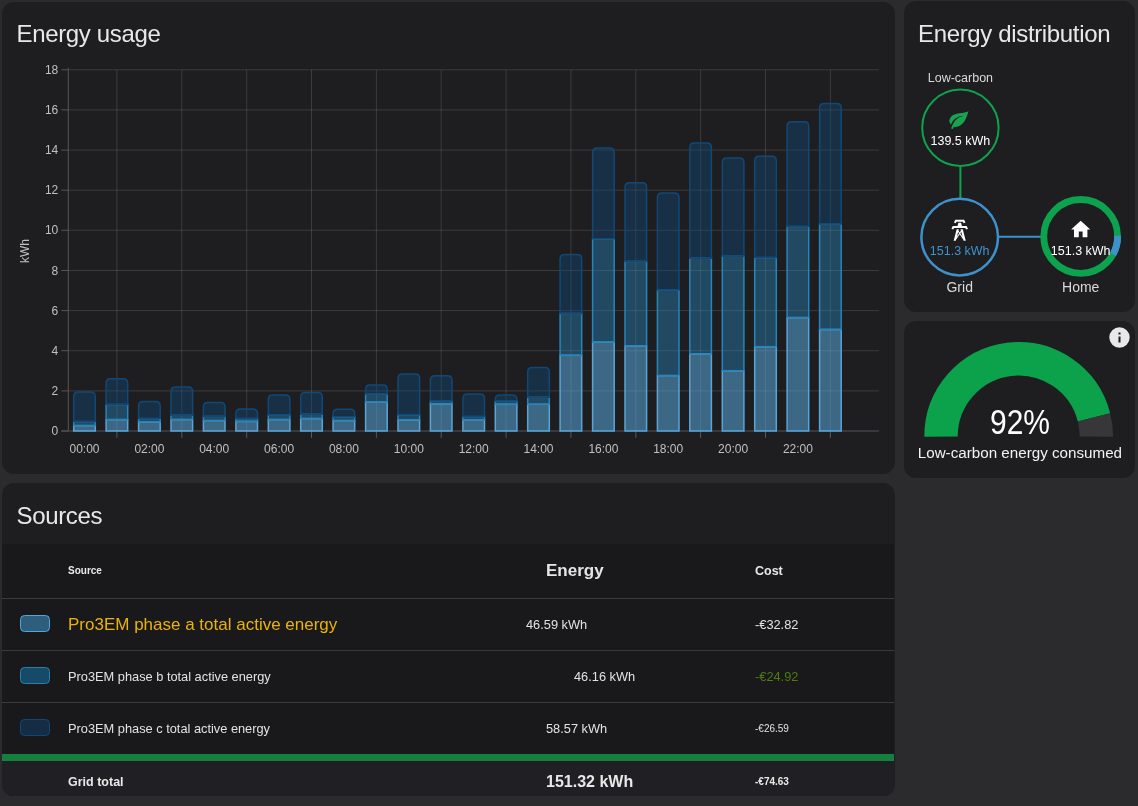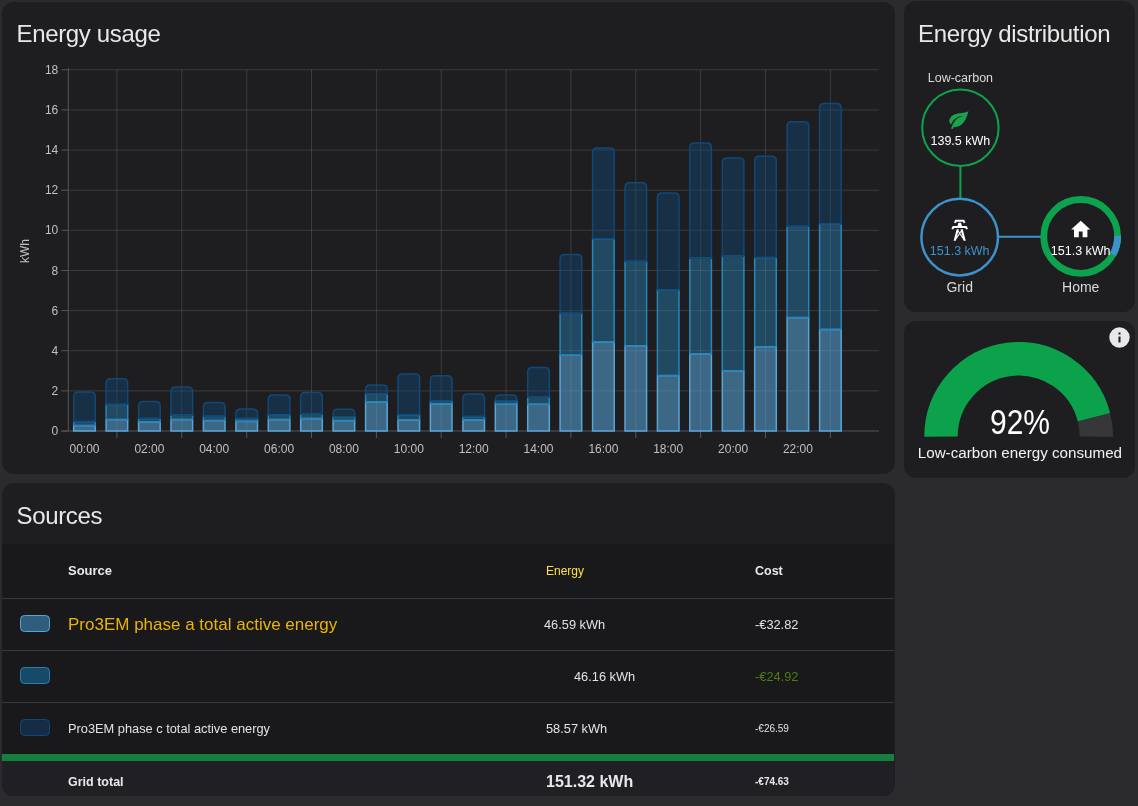--- a/index.html
+++ b/index.html
@@ -185,31 +185,32 @@
 <text x="116" y="113.2" text-anchor="middle" font-size="34.5" textLength="60" lengthAdjust="spacingAndGlyphs" fill="#ffffff">92%</text>
 <text x="115.9" y="137.4" text-anchor="middle" font-size="15.2" fill="#f2f2f2">Low-carbon energy consumed</text>
 <g transform="translate(203.26,4.26) scale(1.02)">
         <path d="M13,9H11V7H13M13,17H11V11H13M12,2A10,10 0 0,0 2,12A10,10 0 0,0 12,22A10,10 0 0,0 22,12A10,10 0 0,0 12,2Z" fill="#e8e8e8"></path>
       </g>
 </svg>
 </div>
 <div class="card" style="left:2px;top:483.2px;width:892.5px;height:313px;overflow:hidden">
   <div class="title" style="left:14.5px;top:18.5px">Sources</div>
   <div style="position:absolute;left:0;top:60.6px;width:892px;height:252.4px;background:#19191c">
-<div style="position:absolute;left:66px;top:0;height:54px;line-height:54px;font-size:13px;font-weight:bold;color:#e8e8e8">Source</div>
-<div style="position:absolute;left:544px;top:0;height:54px;line-height:54px;font-size:12px;font-weight:normal;color:#fde047">Energy</div>
+<div style="position:absolute;left:66px;top:0;height:54px;line-height:54px;font-size:10px;font-weight:bold;color:#e8e8e8">Source</div>
+<div style="position:absolute;left:544px;top:0;height:54px;line-height:54px;font-size:17px;font-weight:bold;color:#e5e5e5">Energy</div>
 <div style="position:absolute;left:753px;top:0;height:54px;line-height:54px;font-size:12.5px;font-weight:bold;color:#e8e8e8">Cost</div>
 <div style="position:absolute;left:0;top:54px;width:892px;height:52px;border-top:1px solid #3a3a3e">
 <div style="position:absolute;left:18px;top:16px;width:30px;height:17px;border-radius:4.5px;background:#2f5d7c;border:1.5px solid #56a4d8"></div>
 <div style="position:absolute;left:66px;top:0;height:52px;line-height:52px;font-size:17px;color:#eab308">Pro3EM phase a total active energy</div>
-<div style="position:absolute;left:542px;top:0;height:52px;line-height:52px;font-size:12.8px;color:#e2e2e2">46.59 kWh</div>
+<div style="position:absolute;left:524px;top:0;height:52px;line-height:52px;font-size:12.8px;color:#e2e2e2">46.59 kWh</div>
 <div style="position:absolute;left:753px;top:0;height:52px;line-height:52px;font-size:12.8px;color:#e2e2e2">-€32.82</div>
 </div>
 <div style="position:absolute;left:0;top:106px;width:892px;height:52px;border-top:1px solid #3a3a3e">
 <div style="position:absolute;left:18px;top:16px;width:30px;height:17px;border-radius:4.5px;background:#154a68;border:1.5px solid #2b7fae"></div>
+<div style="position:absolute;left:66px;top:0;height:52px;line-height:52px;font-size:12.8px;color:#e2e2e2">Pro3EM phase b total active energy</div>
 <div style="position:absolute;left:572px;top:0;height:52px;line-height:52px;font-size:12.8px;color:#e2e2e2">46.16 kWh</div>
 <div style="position:absolute;left:753px;top:0;height:52px;line-height:52px;font-size:12.8px;color:#4d7c0f">-€24.92</div>
 </div>
 <div style="position:absolute;left:0;top:158px;width:892px;height:52px;border-top:1px solid #3a3a3e">
 <div style="position:absolute;left:18px;top:16px;width:30px;height:17px;border-radius:4.5px;background:#142d45;border:1.5px solid #104877"></div>
 <div style="position:absolute;left:66px;top:0;height:52px;line-height:52px;font-size:12.8px;color:#e2e2e2">Pro3EM phase c total active energy</div>
 <div style="position:absolute;left:544px;top:0;height:52px;line-height:52px;font-size:12.8px;color:#e2e2e2">58.57 kWh</div>
 <div style="position:absolute;left:753px;top:0;height:52px;line-height:52px;font-size:10px;color:#e2e2e2">-€26.59</div>
 </div>
 <div style="position:absolute;left:0;top:210px;width:892px;height:42.400000000000006px;border-top:7px solid #15803d;background:#202024">

